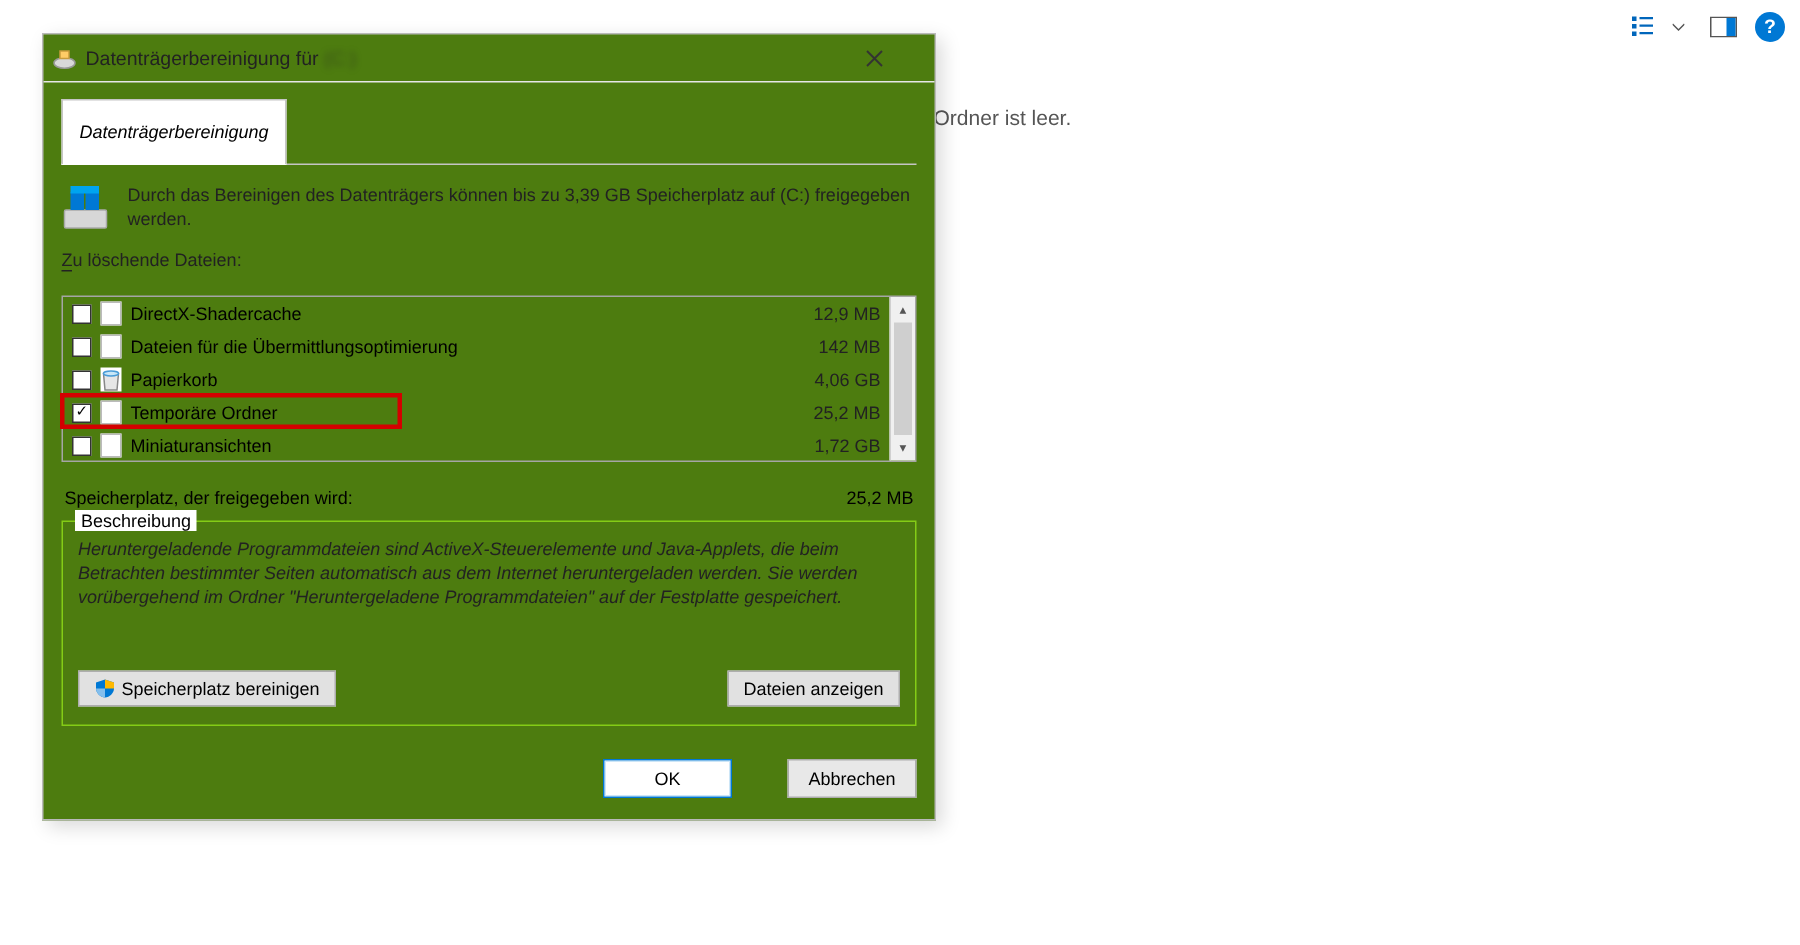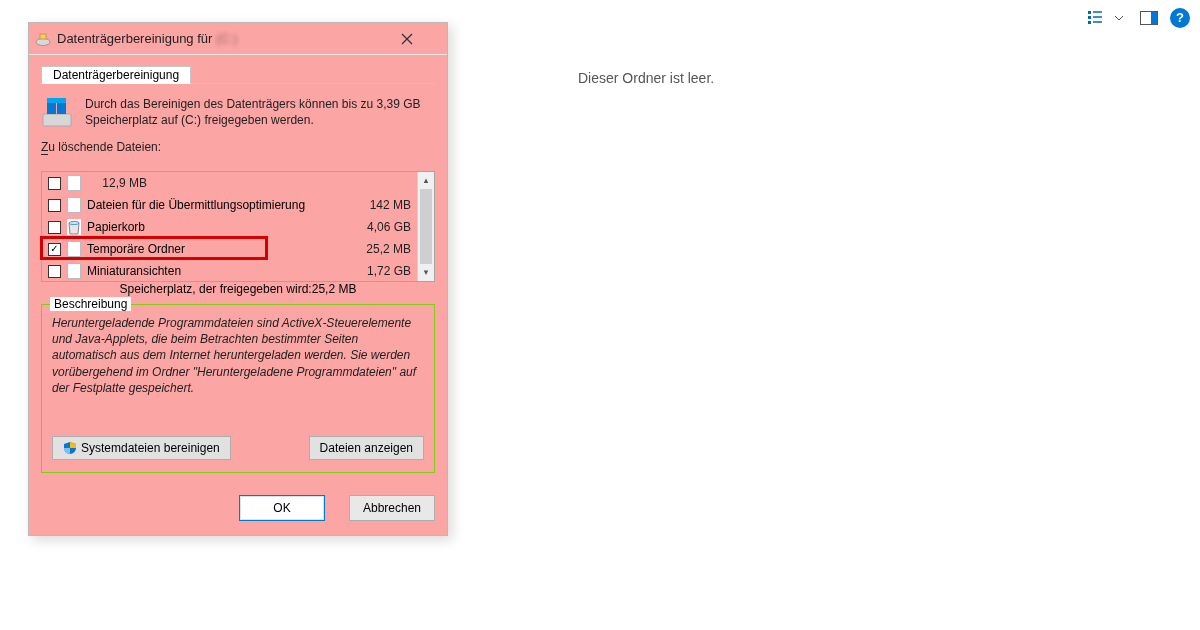--- a/index.html
+++ b/index.html
@@ -7,31 +7,31 @@
 
 
 .top-toolbar { position: absolute; top: 8px; right: 10px; display: flex; align-items: center; gap: 12px; }
 .tb-icon { width: 18px; height: 18px; display: flex; align-items: center; justify-content: center; color: #333; }
 .help-circle { width: 20px; height: 20px; border-radius: 50%; background: #0078d4; color: #fff; text-align: center; line-height: 20px; font-size: 13px; font-weight: bold; }
 
 
 .empty-text { position: absolute; top: 70px; left: 540px; color: #555; font-size: 14px; margin-left: 38px; }
 
 
-.dialog { position: absolute; top: 22px; left: 28px; width: 420px; background: #fca5a5; border: 1px solid #b9b9b9; box-shadow: 4px 4px 12px rgba(0,0,0,0.15); }
+.dialog { position: absolute; top: 22px; left: 28px; width: 596px; background: #4d7c0f; border: 1px solid #b9b9b9; box-shadow: 4px 4px 12px rgba(0,0,0,0.15); }
 
 .titlebar { display: flex; align-items: center; height: 32px; padding: 0 6px; border-bottom: 1px solid #e6e6e6; }
 .titlebar .title-icon { width: 16px; height: 16px; margin-right: 6px; }
 .titlebar .title { font-size: 13px; flex: 1; color: #222; }
 .titlebar .close { width: 40px; text-align: center; font-size: 14px; }
 
 .dlg-body { padding: 10px 12px 12px; }
 
 .tabs { display: flex; border-bottom: 1px solid #c5c5c5; }
-.tab { padding: 1px 11px; border: 1px solid #c5c5c5; border-bottom: 1px solid #fff; background: #fff; font-size: 12px; position: relative; top: 1px; }
+.tab { padding: 14px 11px; border: 1px solid #c5c5c5; border-bottom: 1px solid #fff; background: #fff; font-size: 12px; position: relative; top: 1px; font-style: italic; }
 
 .info-row { display: flex; gap: 10px; margin: 12px 0 10px; }
 .drive-icon { width: 34px; height: 34px; }
 .info-text { font-size: 12px; line-height: 1.35; color: #222; }
 
 .section-label { font-size: 12px; margin-bottom: 17px; color: #222; }
 
 .file-list-wrap { display: flex; border: 1px solid #a5a5a5; height: 111px; }
 .file-list { flex: 1; overflow: hidden; }
 .file-row { display: flex; align-items: center; height: 22px; padding: 0 6px; gap: 6px; font-size: 12px; position: relative; }
@@ -39,31 +39,31 @@
 .file-row .fi-icon { width: 14px; height: 16px; background: #fff; border: 1px solid #bbb; }
 .file-row .fi-icon.bin { border: none; }
 .file-row .lbl { flex: 1; white-space: nowrap; overflow: hidden; }
 .file-row .size { width: 60px; text-align: right; color: #222; }
 .highlight-red { position: absolute; border: 3px solid #d40000; pointer-events: none; }
 
 .vscroll { width: 17px; background: #f0f0f0; border-left: 1px solid #d0d0d0; display: flex; flex-direction: column; align-items: center; }
 .vscroll .arrow { height: 17px; width: 100%; text-align: center; font-size: 9px; line-height: 17px; color: #555; }
 .vscroll .thumb { flex: 1; background: #cfcfcf; margin: 0 2px; width: calc(100% - 4px); }
 
-.free-row { display: flex; justify-content: center; margin: 0 2px 8px; font-size: 12px; }
+.free-row { display: flex; justify-content: space-between; margin: 17px 2px 8px; font-size: 12px; }
 
 .desc-group { border: 1px solid #84cc16; padding: 10px 10px 12px; position: relative; }
 .desc-group .legend { position: absolute; top: -8px; left: 8px; background: #fff; padding: 0 4px; font-size: 12px; }
 .desc-text { font-size: 12px; line-height: 1.35; color: #222; margin-bottom: 40px; font-style: italic; }
 .desc-buttons { display: flex; justify-content: space-between; }
 .win-btn { border: 1px solid #adadad; background: #e1e1e1; padding: 4px 10px; font-size: 12px; display: flex; align-items: center; gap: 4px; }
 .win-btn.flat { background: #e8e8e8; margin-left: 24px; }
 .shield { width: 14px; height: 14px; }
 
-.dlg-footer { display: flex; justify-content: flex-end; gap: 0; padding: 10px 12px 14px; }
+.dlg-footer { display: flex; justify-content: flex-end; gap: 13px; padding: 10px 12px 14px; }
 .dlg-footer .win-btn { width: 86px; justify-content: center; padding: 5px 0; }
 .win-btn.primary { border: 1px solid #0078d4; background: #fff; box-shadow: inset 0 0 0 1px #cde6f7; }
 
 
 svg { display: block; }
 </style>
 </head>
 <body>
 
 <div class="top-toolbar">
@@ -127,20 +127,21 @@
       <div class="info-text">Durch das Bereinigen des Datenträgers können bis zu 3,39 GB Speicherplatz auf (C:) freigegeben werden.</div>
     </div>
 
     <div class="section-label"><span style="border-bottom:1px solid #222">Z</span>u löschende Dateien:</div>
 
     <div class="file-list-wrap" style="position:relative;">
       <div class="file-list" id="file-list">
           <div class="file-row">
             <span class="chk"></span>
             <span class="fi-icon"></span>
+            <span class="lbl">DirectX-Shadercache</span>
             <span class="size">12,9 MB</span>
           </div>
           <div class="file-row">
             <span class="chk"></span>
             <span class="fi-icon"></span>
             <span class="lbl">Dateien für die Übermittlungsoptimierung</span>
             <span class="size">142 MB</span>
           </div>
           <div class="file-row">
             <span class="chk"></span>
@@ -184,21 +185,21 @@
       <div class="desc-text">Heruntergeladende Programmdateien sind ActiveX-Steuerelemente und Java-Applets, die beim Betrachten bestimmter Seiten automatisch aus dem Internet heruntergeladen werden. Sie werden vorübergehend im Ordner "Heruntergeladene Programmdateien" auf der Festplatte gespeichert.</div>
       <div class="desc-buttons">
         <button class="win-btn">
           <span class="shield">
             <svg width="14" height="14">
                 <path d="M7 1 L13 3 V7 C13 10 10 13 7 13 C4 13 1 10 1 7 V3 Z" fill="#0078d4"></path>
                 <path d="M7 1 L13 3 V7 L7 7 Z" fill="#ffb900"></path>
                 <path d="M7 7 L7 13 C4 13 1 10 1 7 Z" fill="#83beec"></path>
               </svg>
           </span>
-          <span>Systemdateien bereinigen</span>
+          <span>Speicherplatz bereinigen</span>
         </button>
         <button class="win-btn">Dateien anzeigen</button>
       </div>
     </div>
   </div>
 
   <div class="dlg-footer">
     <button class="win-btn primary">OK</button>
     <button class="win-btn flat">Abbrechen</button>
   </div>

